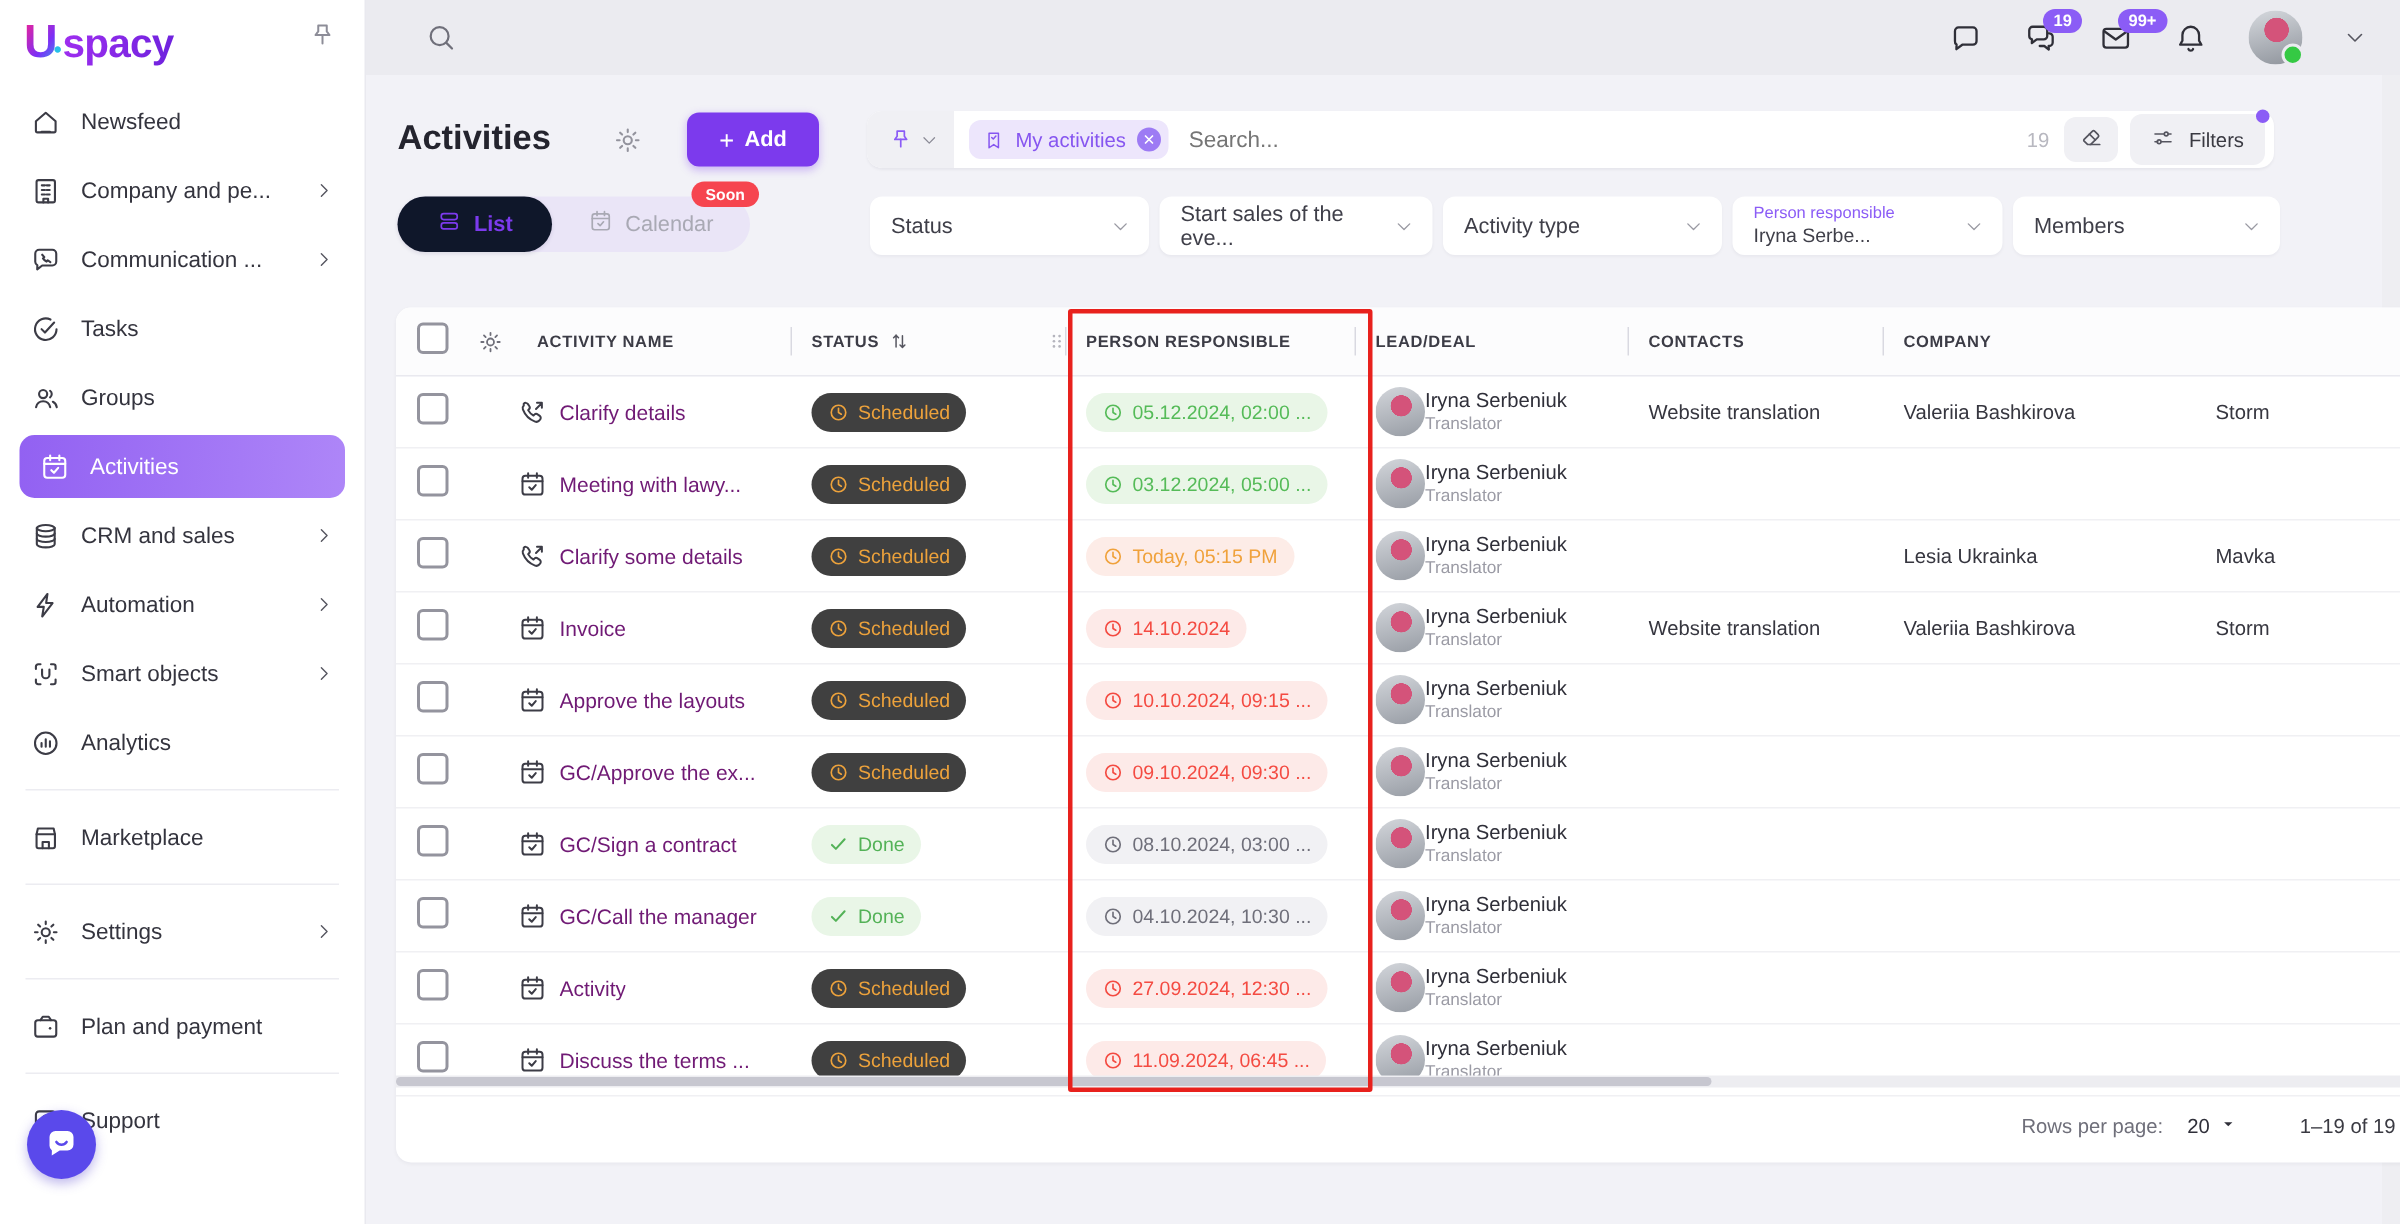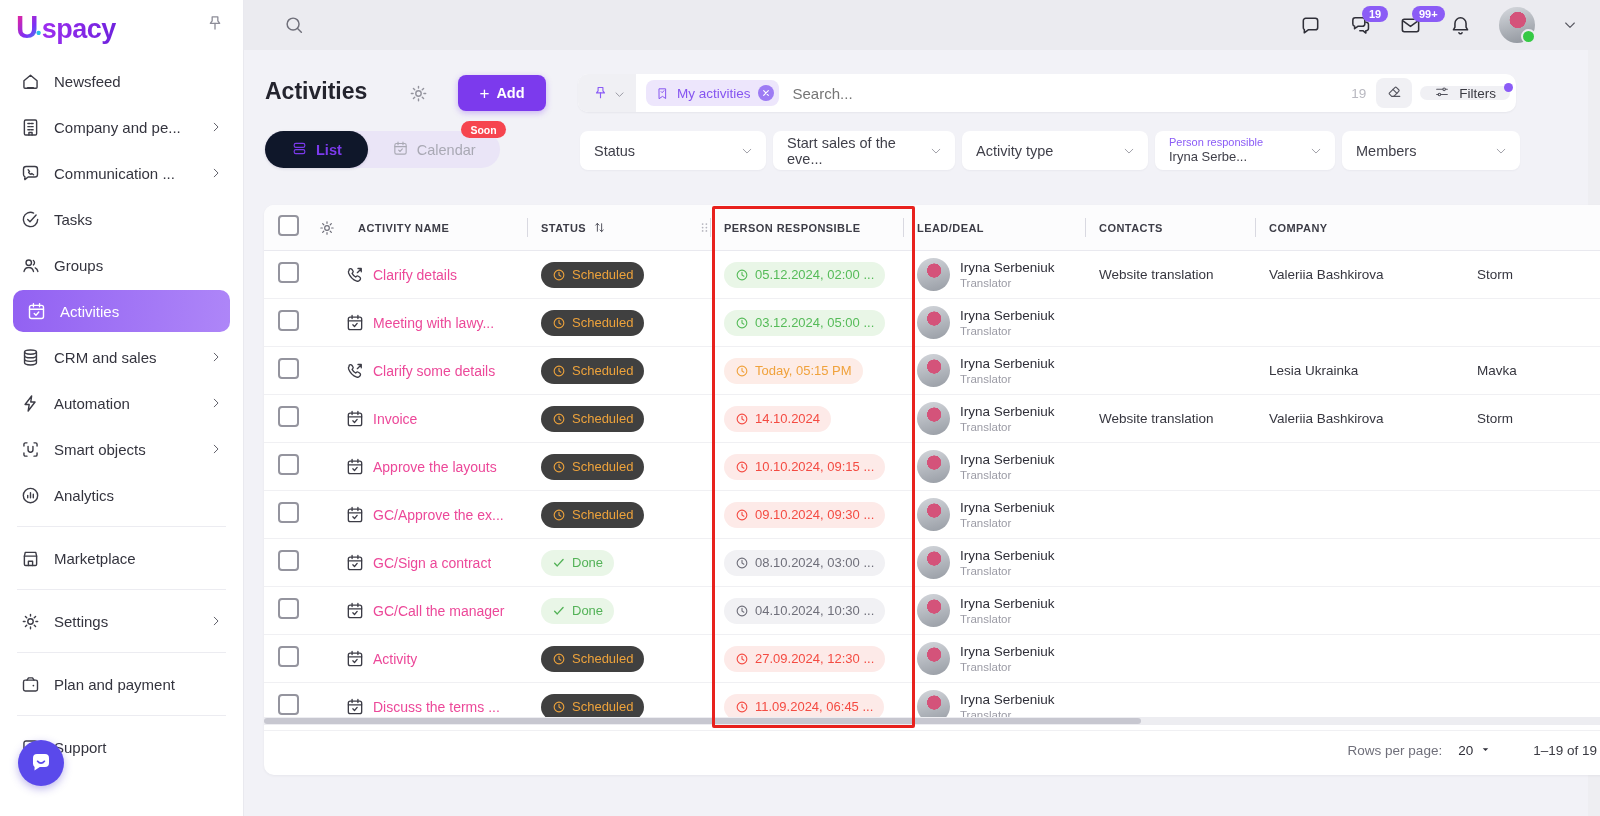--- a/index.html
+++ b/index.html
@@ -56,21 +56,21 @@
   .chip-myact{display:flex;align-items:center;gap:7px;height:26px;margin-left:10px;padding:0 5px 0 9px;
       background:#ede6fc;border-radius:8px;color:#8655f0;font-size:13.5px;font-weight:500;cursor:pointer}
   .chip-myact .bicon{width:15px;height:15px}
   .chip-x{width:16px;height:16px;border-radius:50%;background:#9d7bf4;color:#fff;display:flex;align-items:center;justify-content:center;cursor:pointer}
   .chip-x svg{width:8px;height:8px}
   .search-ph{margin-left:12px;font-size:15px;color:#a8a8b2;flex:1;border:none;outline:none;background:transparent;font-family:inherit}
   .search-count{font-size:13.5px;color:#b8b8c0;margin-right:10px}
   .eraser-btn{width:36px;height:30px;border-radius:8px;background:#f0f0f4;border:none;cursor:pointer;
       display:flex;align-items:center;justify-content:center;color:#55555f;margin-right:8px}
   .eraser-btn svg{width:17px;height:17px}
-  .filters-btn{position:relative;height:14px;border-radius:8px;background:#f0f0f4;border:none;cursor:pointer;
+  .filters-btn{position:relative;height:34px;border-radius:8px;background:#f0f0f4;border:none;cursor:pointer;
       display:flex;align-items:center;gap:9px;padding:0 14px;margin-right:6px;color:#3a3a42;font-size:13.5px;font-family:inherit}
   .filters-btn svg{width:16px;height:16px;color:#55555f}
   .filters-dot{position:absolute;top:-3px;right:-3px;width:9px;height:9px;border-radius:50%;background:#8b5cf6}
 
   
   .toggle{position:absolute;left:265px;top:131px;height:37px;background:#eae5f7;border-radius:19px;display:flex;align-items:center}
   .tg-seg{display:flex;align-items:center;gap:8px;height:37px;padding:0 26px;border-radius:19px;font-size:14.5px;cursor:pointer}
   .tg-seg svg{width:17px;height:17px}
   .tg-list{background:#0f172a;color:#7c3aed;font-weight:700;box-shadow:0 1px 3px rgba(30,20,70,.12)}
   .tg-cal{color:#a9a9b4;position:relative;padding:0 24px}
@@ -98,31 +98,31 @@
       position:relative;height:45px}
   .hcell.sep::before{content:"";position:absolute;left:-14px;top:13px;width:1px;height:19px;background:#d9d9e1}
   .hgear{width:18px;height:18px;color:#6f6f7a;cursor:pointer}
   .sort-ic{width:15px;height:15px;color:#55555f;cursor:pointer}
   .drag-ic{width:15px;height:15px;color:#b4b4bd;margin-left:auto;margin-right:12px;cursor:grab}
   .cbx{width:17px;height:17px;border:2px solid #94949e;border-radius:4px;background:#fff;cursor:pointer;display:inline-block}
 
   .trow{height:47px;border-bottom:1px solid #f0f0f3;cursor:pointer}
   .name-cell{grid-column:2/4;display:flex;align-items:center;gap:8px;padding-left:27px;overflow:hidden}
   .act-icon{width:20px;height:20px;color:#3c3c46;flex:0 0 20px}
-  .act-name{font-size:14px;color:#ec4899;white-space:nowrap;overflow:hidden}
+  .act-name{font-size:14px;color:#701a75;white-space:nowrap;overflow:hidden}
   .chip{display:inline-flex;align-items:center;gap:6px;height:26px;padding:0 11px;border-radius:13px;
       font-size:13px;font-weight:500;white-space:nowrap}
   .chip svg{width:14px;height:14px;flex:0 0 14px}
   .st-scheduled{background:#404040;color:#eda23b}
   .st-done{background:#e9f6e7;color:#53b257}
   .dt-green{background:#e9f6e7;color:#55bb58}
   .dt-today{background:#fdece7;color:#f0a23c}
   .dt-red{background:#fdeae8;color:#f44b42}
   .dt-gray{background:#f1f1f4;color:#6f6f7a}
-  .person{display:flex;align-items:flex-end;gap:10px;overflow:hidden}
+  .person{display:flex;align-items:center;overflow:hidden}
   .avatar-sm{width:33px;height:33px;border-radius:50%;flex:0 0 33px;
      background:radial-gradient(circle at 52% 38%,#d4537a 0 26%,rgba(0,0,0,0) 27%),linear-gradient(165deg,#d3d6db,#979ca4)}
   .pcol{display:flex;flex-direction:column;line-height:1.3}
   .pname{font-size:13.5px;color:#2f2f39}
   .prole{font-size:11.5px;color:#9b9ba5}
   .txt-cell{font-size:13.5px;color:#36363f;white-space:nowrap;overflow:hidden;padding-right:10px}
   .txt-cell.co{padding-left:8px}
 
   
   .red-annot{position:absolute;left:712px;top:206px;width:197px;height:516px;border:3px solid #e8211d;

